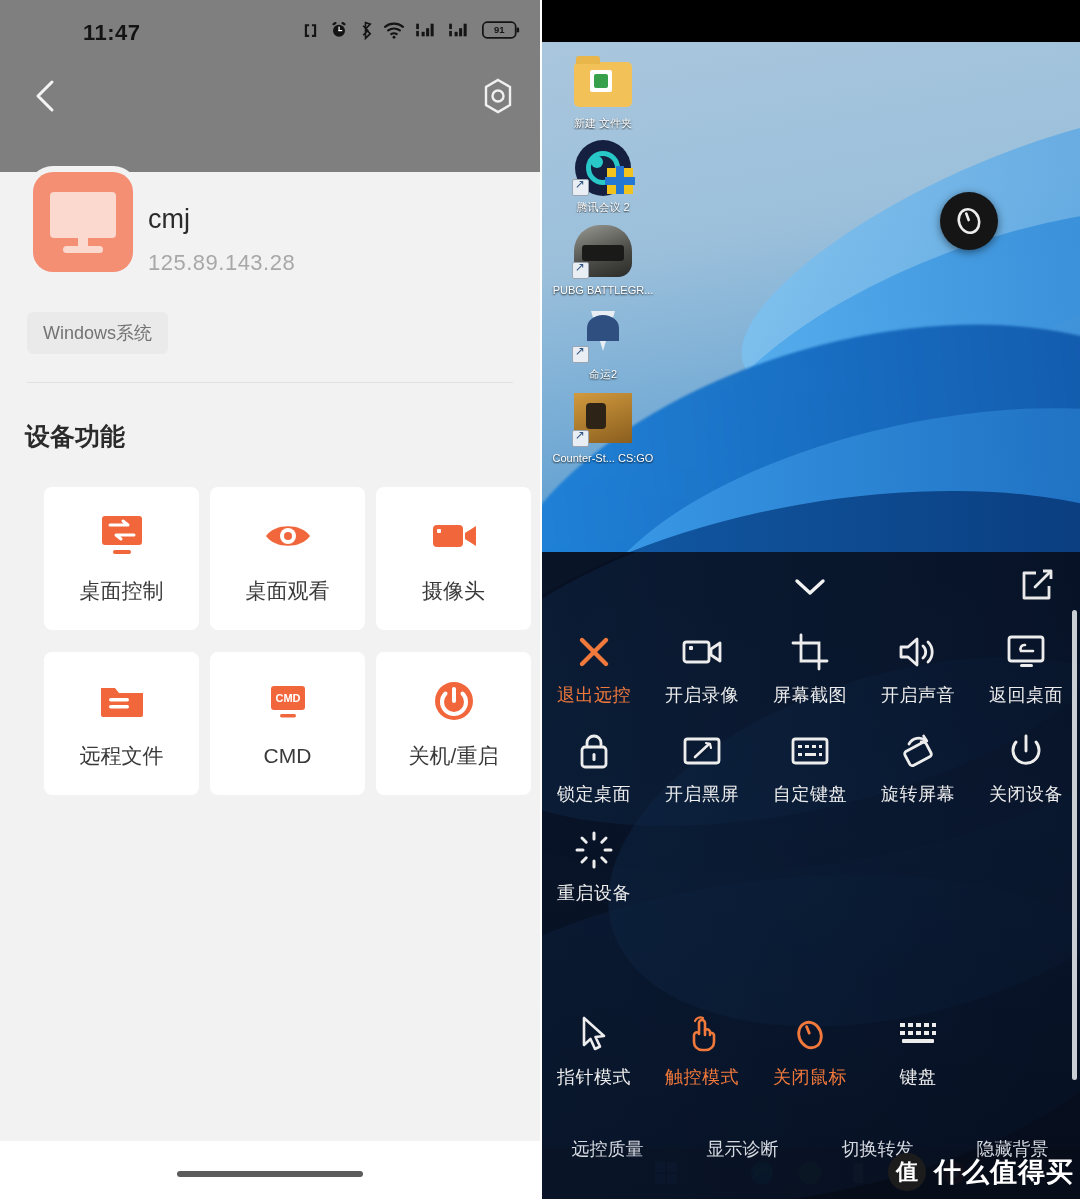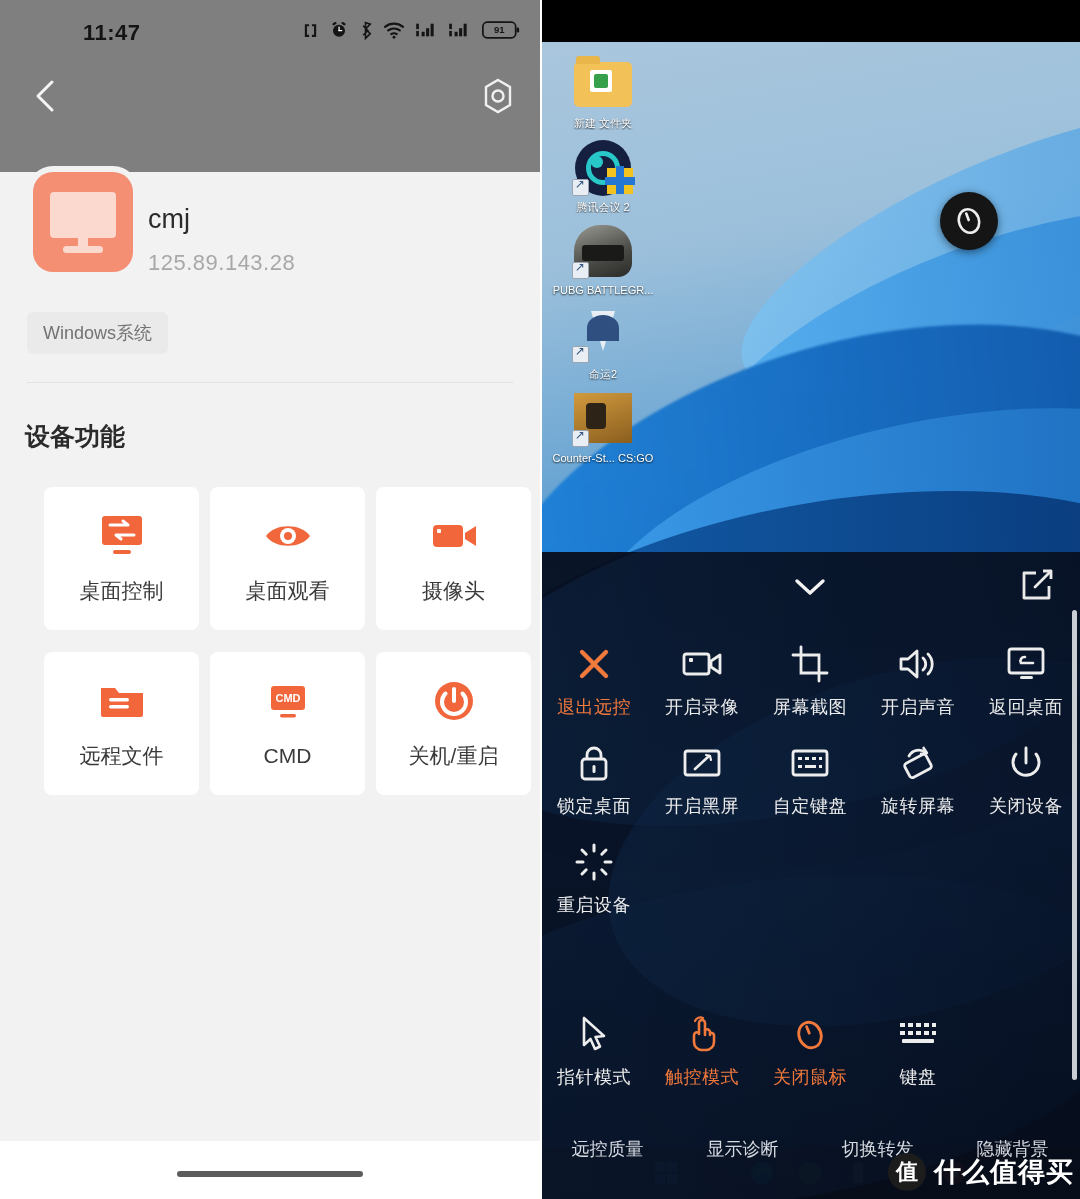--- a/index.html
+++ b/index.html
@@ -129,21 +129,21 @@
   .ovw1 { left:-100px; top:-40px; width:700px; height:300px; transform:rotate(-12deg); opacity:.5; }
   .ovw2 { left:60px; top:120px; width:620px; height:340px; transform:rotate(-16deg); opacity:.45; }
   .ovw3 { left:-160px; top:330px; width:760px; height:320px; transform:rotate(-8deg); opacity:.4; }
 
   .ov-inner { position:relative; z-index:2; }
 
   .ov-head { position:relative; height:72px; }
   .collapse-btn { position:absolute; left:50%; transform:translateX(-50%); top:20px; width:46px; height:30px; }
   .edit-btn { position:absolute; right:22px; top:12px; width:42px; height:42px; }
 
-  .ov-grid { position:absolute; top:92px; left:0; width:540px;
+  .ov-grid { position:absolute; top:80px; left:0; width:540px;
              display:grid; grid-template-columns:repeat(5,1fr); row-gap:24px; }
   .ov-item { display:flex; flex-direction:column; align-items:center; gap:11px; }
   .ov-item .oic { width:44px; height:40px; display:flex; align-items:center; justify-content:center; }
   .ov-item .olbl { font-size:18px; color:#EDEDED; letter-spacing:.5px; }
   .ov-item.accent .olbl { color:#F2793C; }
 
   .mode-head { position:absolute; top:412px; left:0; width:540px; height:40px; }
   .mode-title { position:absolute; left:27px; top:0; font-size:21px; color:#C3C8D2; }
   .gesture-link { position:absolute; right:25px; top:0; font-size:21px; color:#3C8DF2; display:flex; align-items:center; gap:6px; }
 

